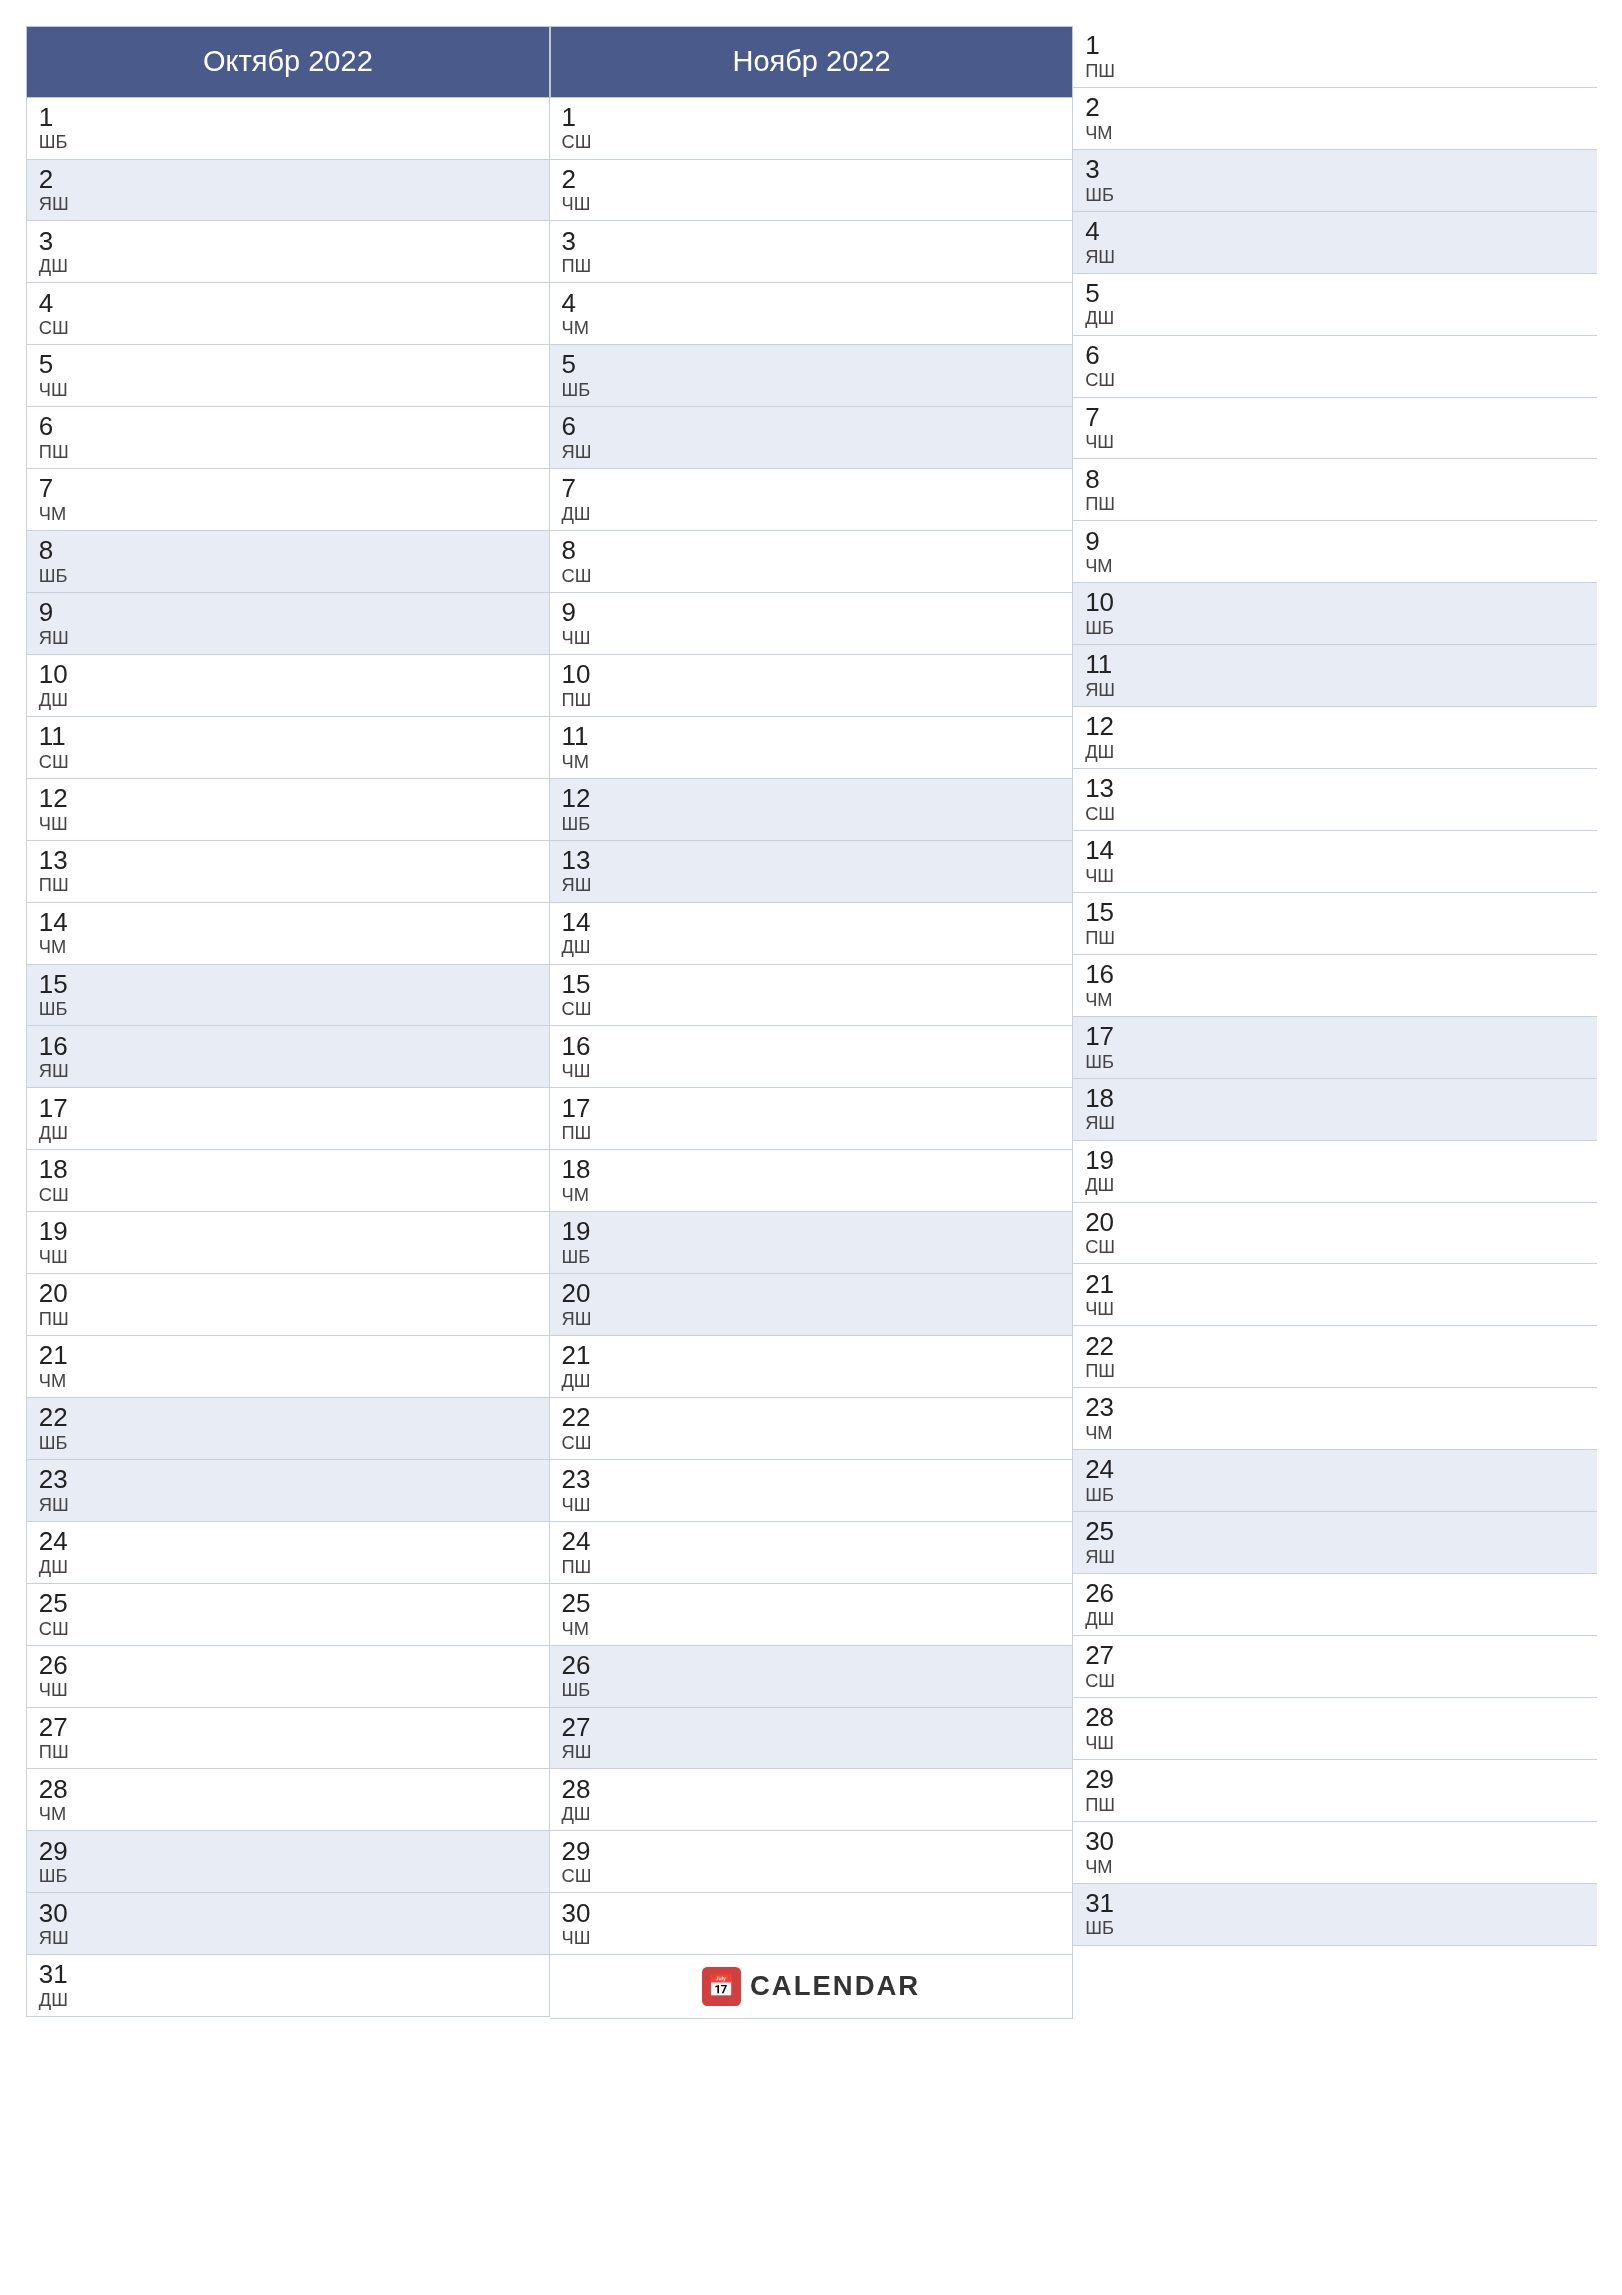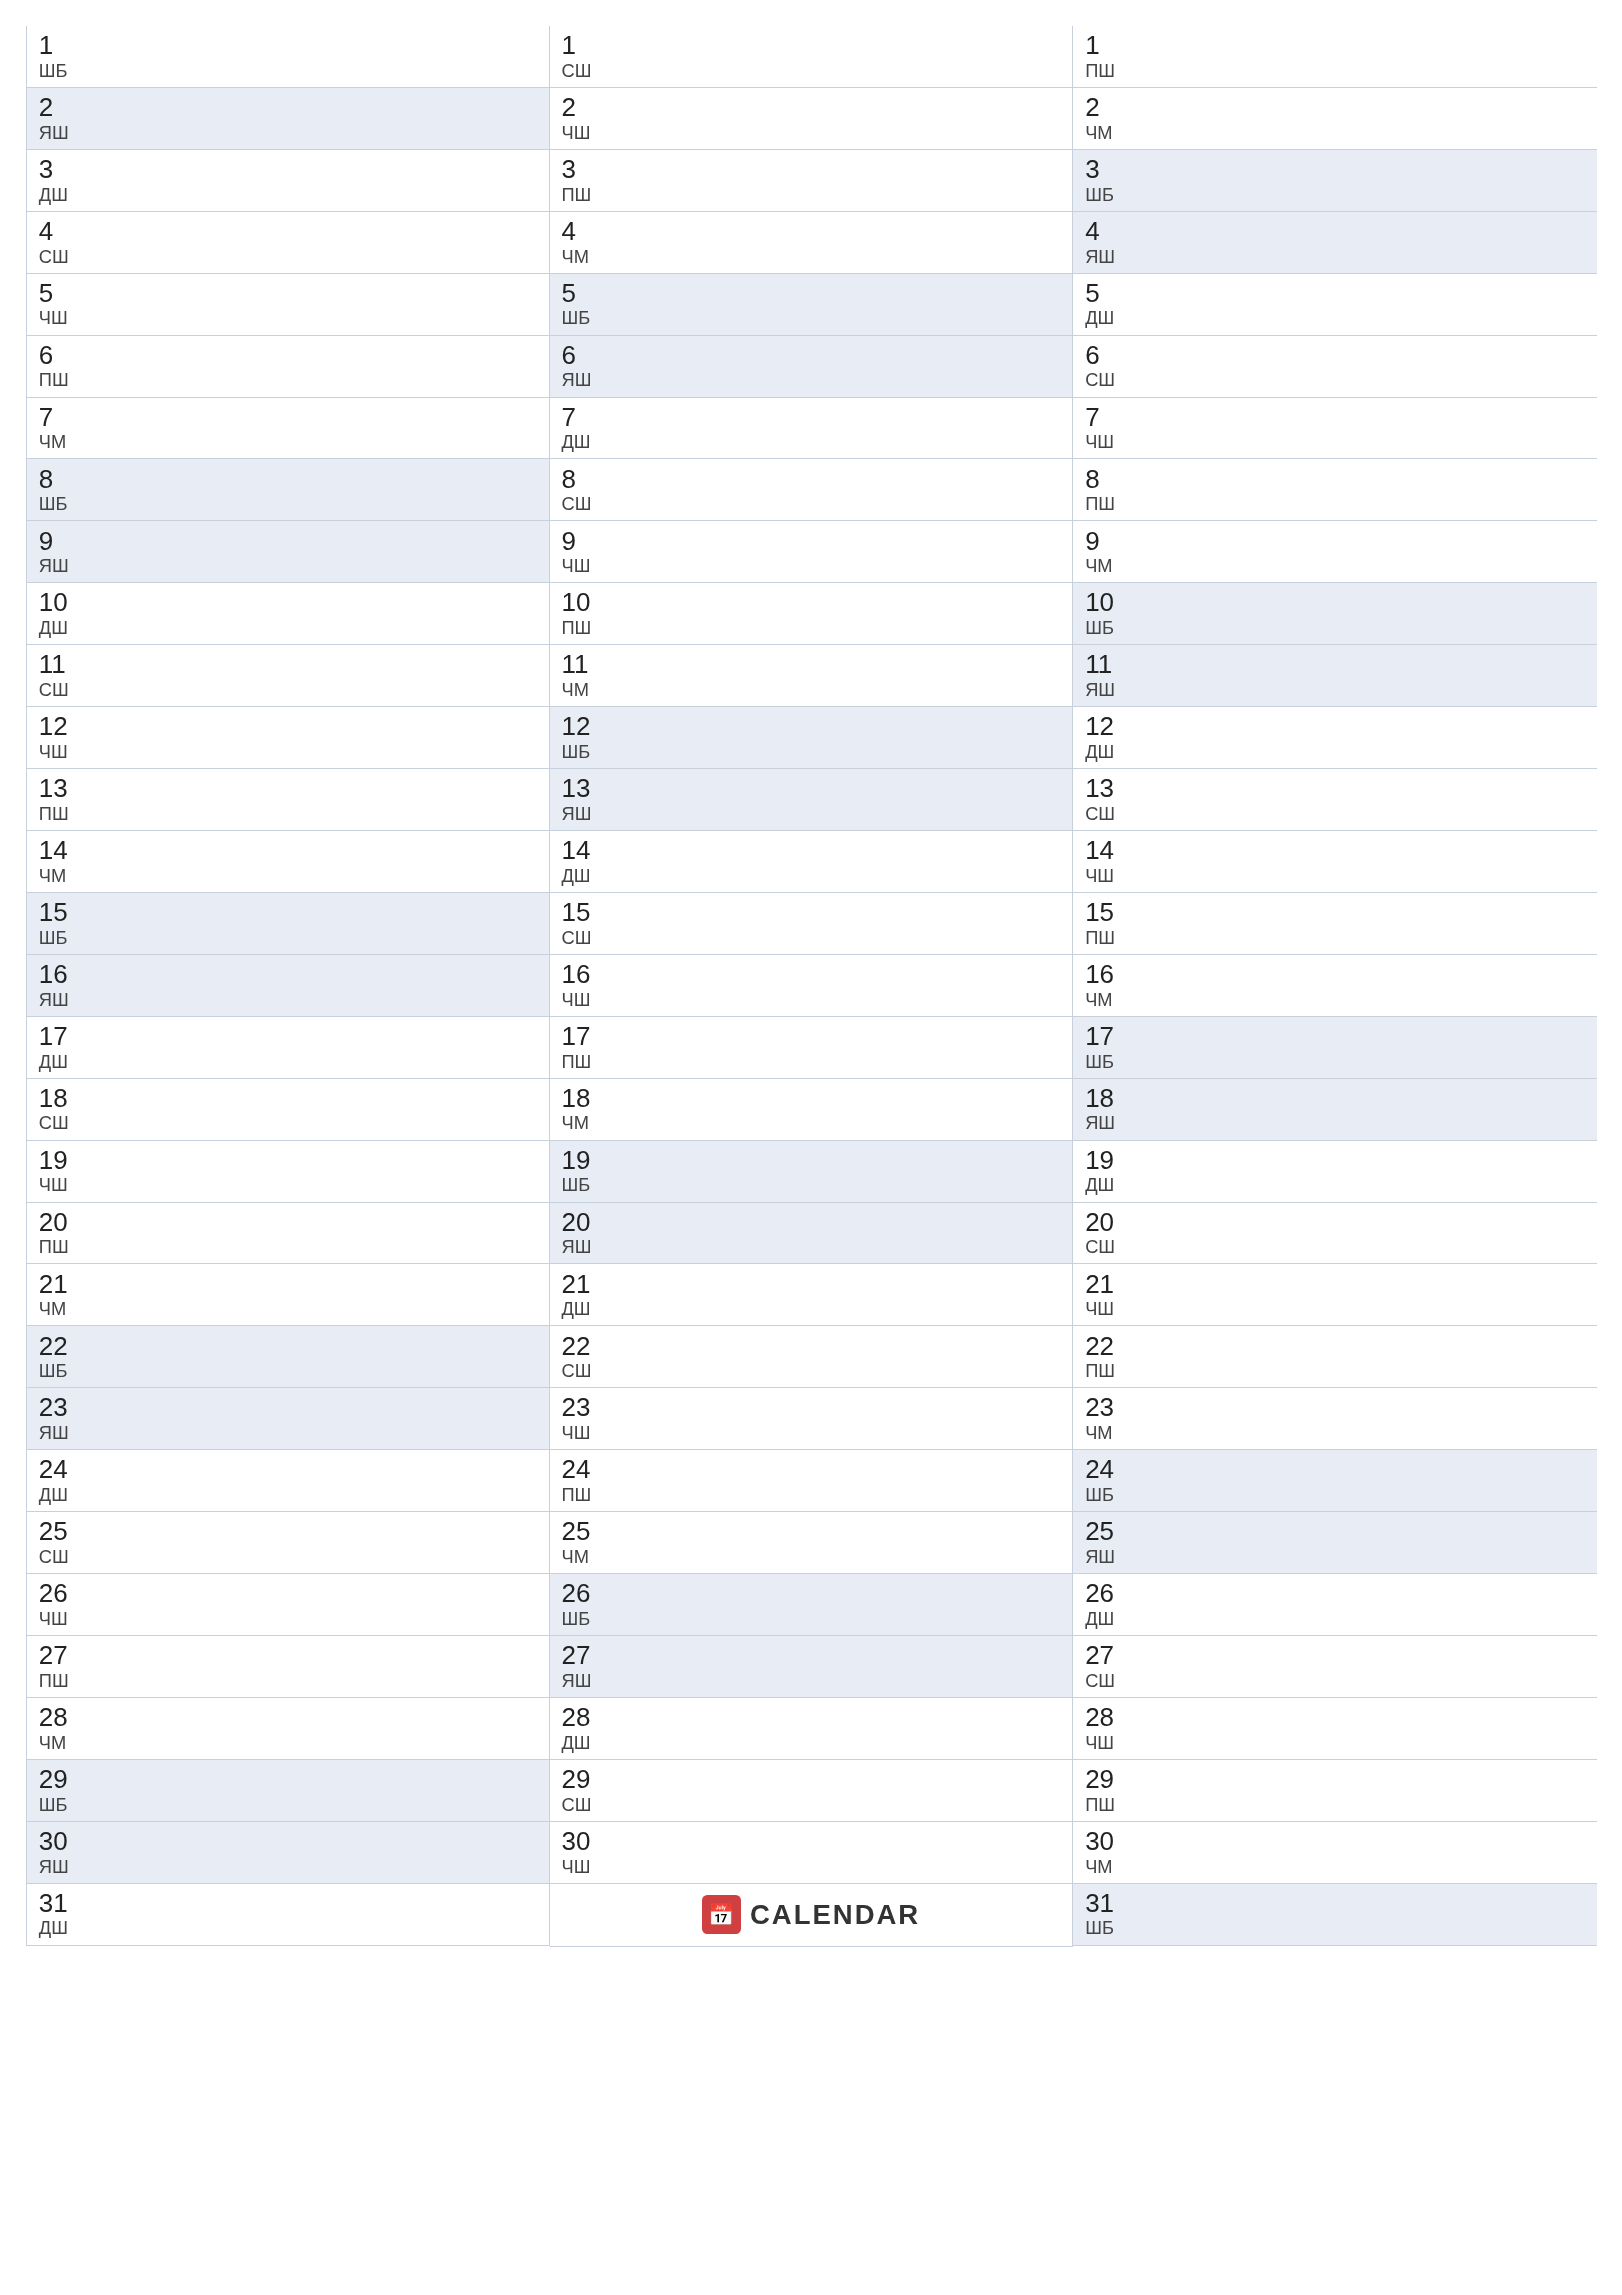--- a/index.html
+++ b/index.html
@@ -71,20 +71,21 @@
     .month-col:nth-child(1) .day-row {
       border-left: 0.7px solid #c8d0dc;
     }
   </style>
 </head>
 <body>
 
 <div class="calendar-container">
   <div class="months-grid" id="months-grid">
       <div class="month-col">
+        <div class="month-header">Октябр 2022</div>
         <div class="day-row">
           <div class="day-cell">
             <div class="day-number">1</div>
             <div class="day-label">ШБ</div>
           </div>
         </div>
         <div class="day-row highlighted">
           <div class="day-cell">
             <div class="day-number">2</div>
             <div class="day-label">ЯШ</div>
@@ -259,20 +260,21 @@
           </div>
         </div>
         <div class="day-row">
           <div class="day-cell">
             <div class="day-number">31</div>
             <div class="day-label">ДШ</div>
           </div>
         </div>
       </div>
       <div class="month-col">
+        <div class="month-header">Ноябр 2022</div>
         <div class="day-row">
           <div class="day-cell">
             <div class="day-number">1</div>
             <div class="day-label">СШ</div>
           </div>
         </div>
         <div class="day-row">
           <div class="day-cell">
             <div class="day-number">2</div>
             <div class="day-label">ЧШ</div>

